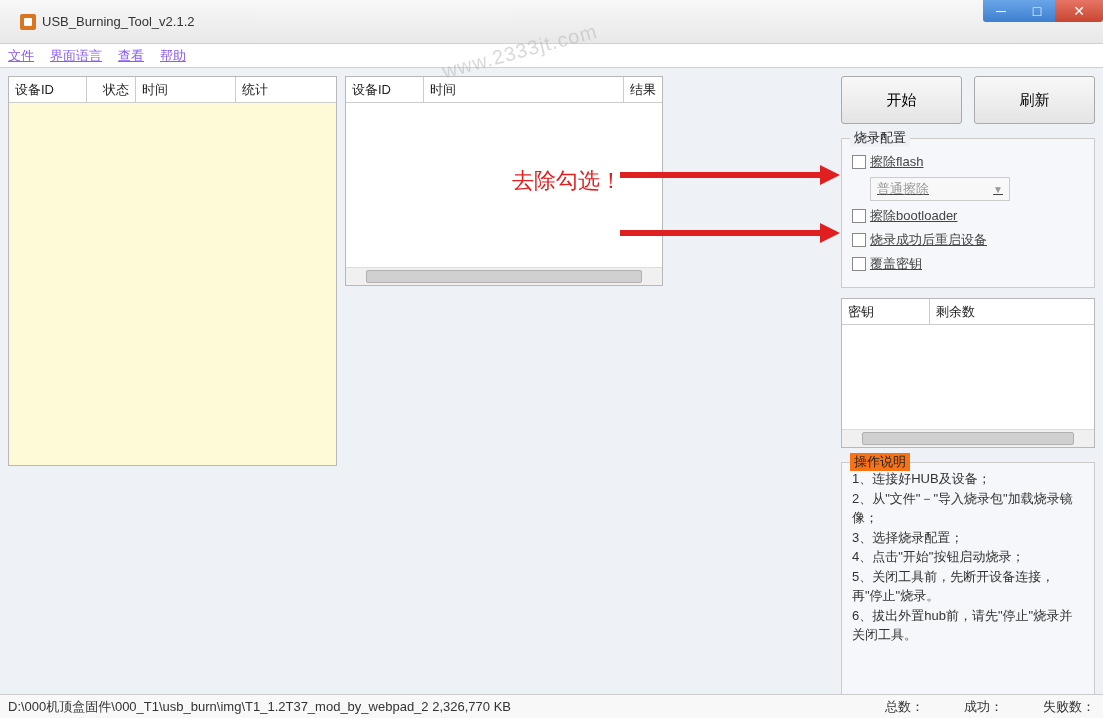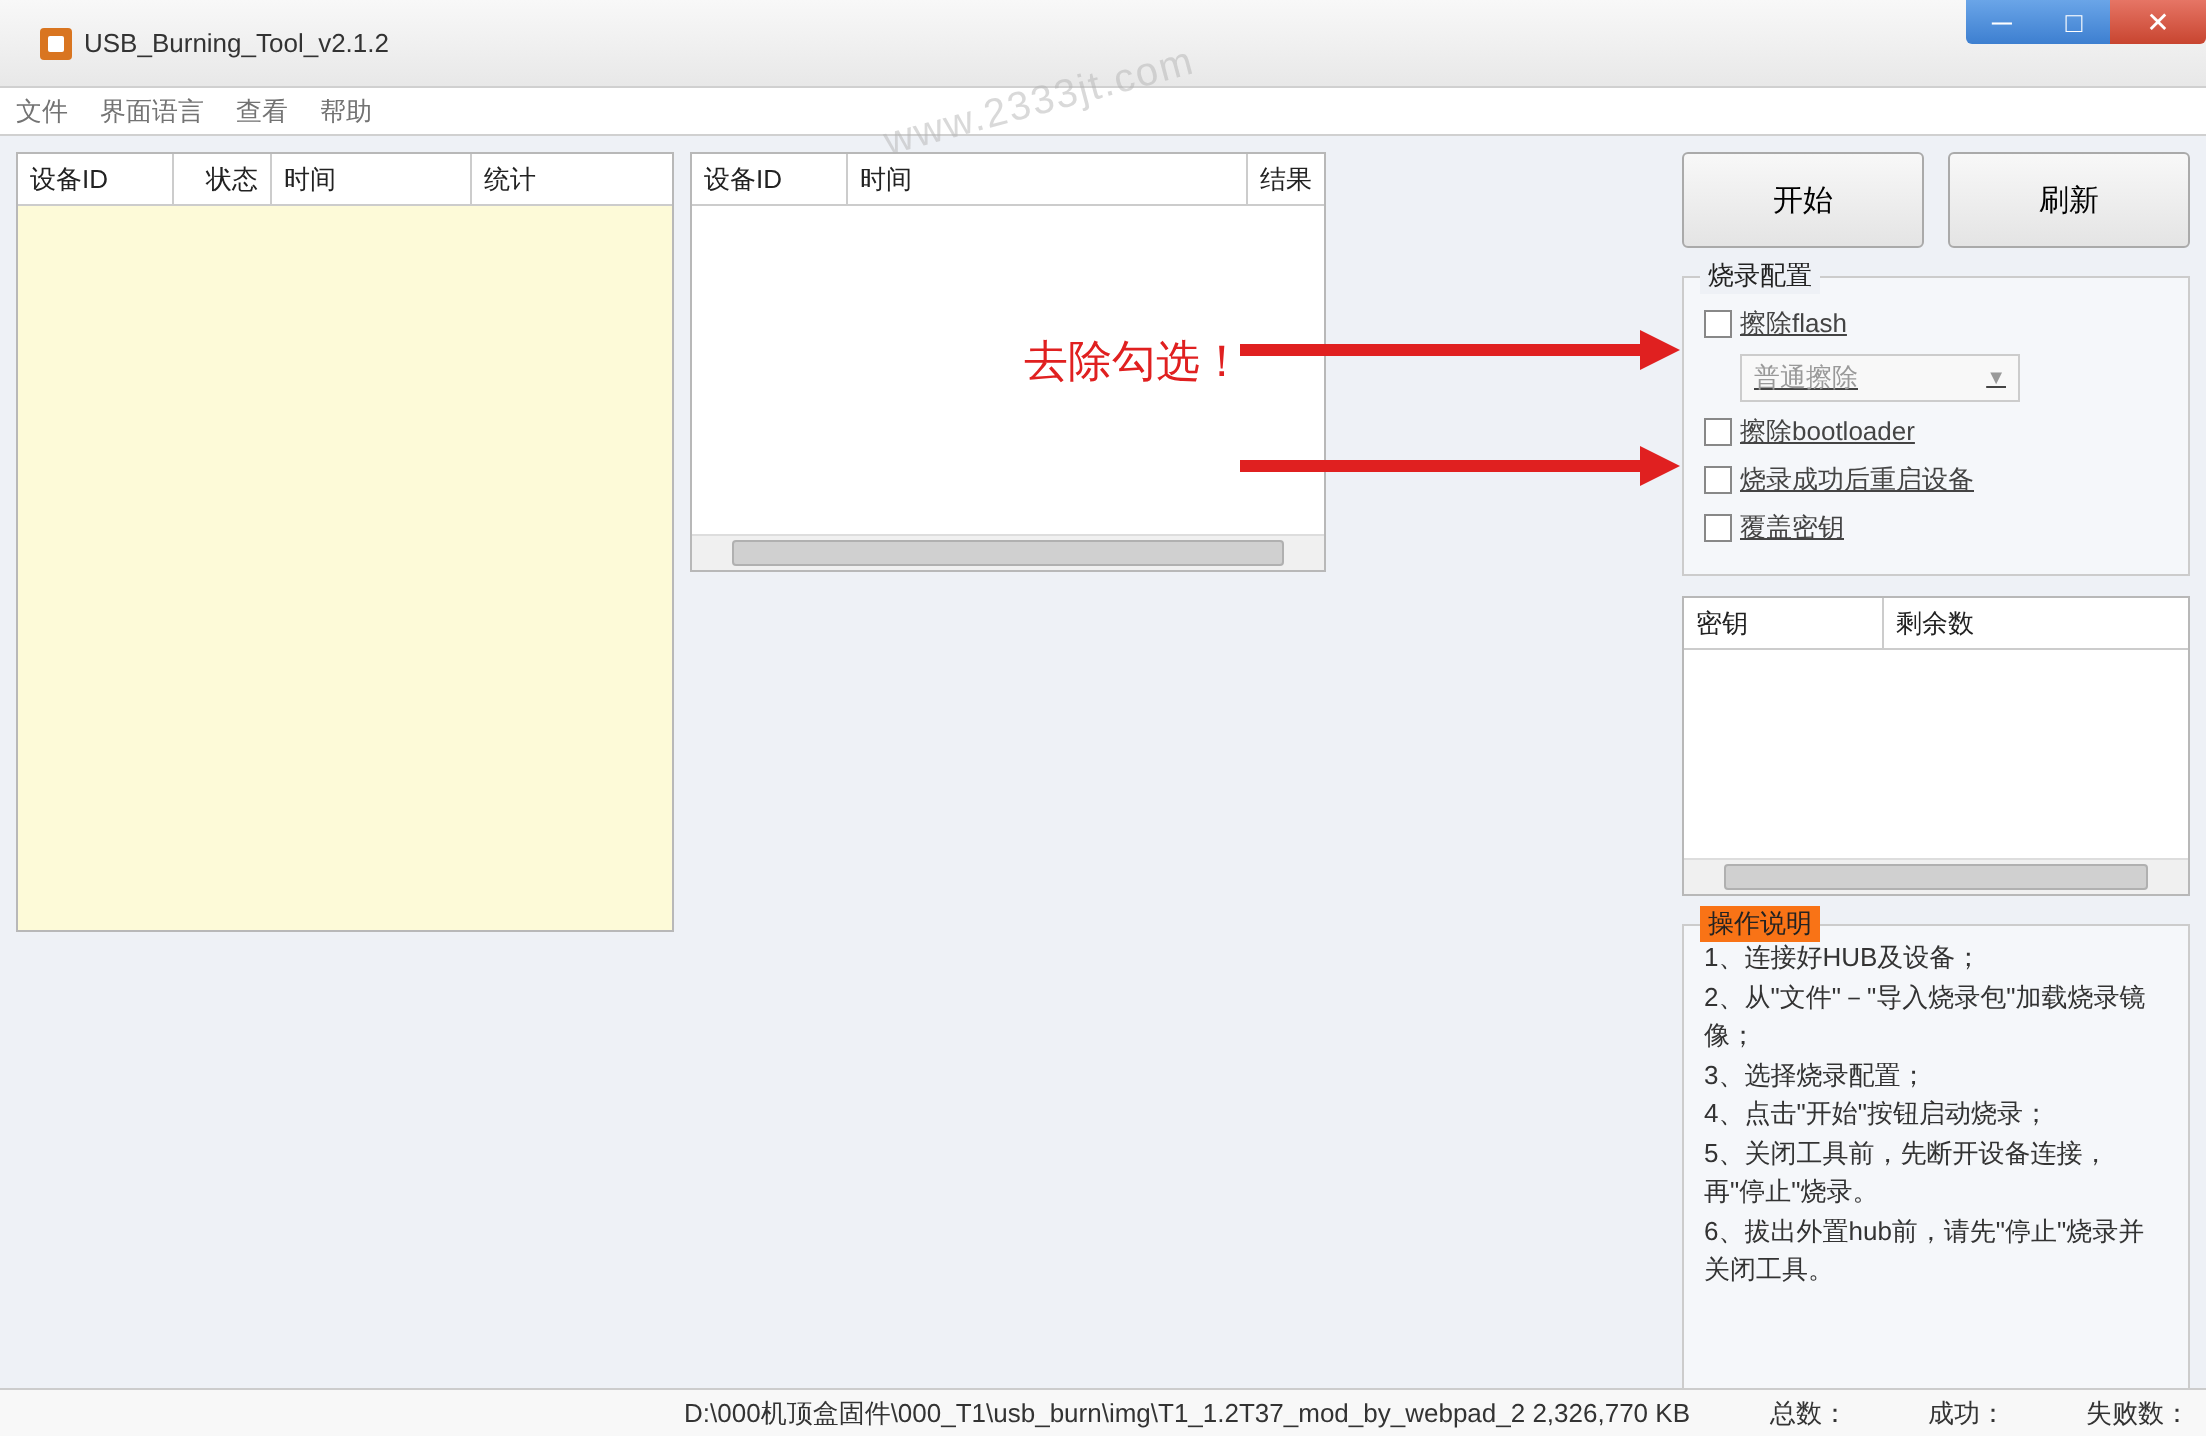--- a/index.html
+++ b/index.html
@@ -17,21 +17,21 @@
     .titlebar-icon { width: 16px; height: 16px; background: #d97520; border-radius: 2px; margin-right: 6px; display: flex; align-items: center; justify-content: center; }
     .titlebar-icon::after { content: ''; width: 8px; height: 8px; background: #fff; border-radius: 1px; }
     .titlebar-text { color: #333; }
     .titlebar-controls { position: absolute; right: 0; top: 0; display: flex; height: 22px; }
     .tb-btn { width: 36px; height: 22px; display: flex; align-items: center; justify-content: center; font-size: 14px; color: #fff; }
     .tb-min { background: linear-gradient(to bottom, #6aa5e8, #3d7fd0); border-radius: 0 0 0 3px; }
     .tb-max { background: linear-gradient(to bottom, #6aa5e8, #3d7fd0); }
     .tb-close { background: linear-gradient(to bottom, #e67565, #c84530); border-radius: 0 0 3px 0; width: 48px; }
     
     .menubar { height: 24px; background: #fff; border-bottom: 1px solid #d0d0d0; display: flex; align-items: center; padding: 0 8px; gap: 16px; }
-    .menu-item { color: #737373; cursor: pointer; }
+    .menu-item { color: #8b5cf6; cursor: pointer; text-decoration: underline; }
     
     .main-area { display: flex; padding: 8px; gap: 8px; height: 638px; }
     .left-col { flex: 1; display: flex; flex-direction: row; gap: 8px; }
     .right-col { width: 254px; display: flex; flex-direction: column; gap: 6px; }
     
     .device-table { border: 1px solid #b8b8b8; background: #fff; display: flex; flex-direction: column; height: 390px; }
     .dt-header { display: flex; height: 26px; background: #fff; border-bottom: 1px solid #ccc; }
     .dt-h { border-right: 1px solid #ccc; padding: 4px 6px; color: #222; }
     .dt-h-id { width: 78px; }
     .dt-h-status { flex: 1; margin-left: 10px; }
@@ -56,21 +56,21 @@
     .group-title { position: absolute; top: -10px; left: 8px; background: #eef1f6; padding: 0 4px; color: #222; }
     
     .cfg-row { display: flex; align-items: center; gap: 4px; margin: 6px 0; color: #444; text-decoration: underline; }
     .checkbox { width: 14px; height: 14px; border: 1px solid #888; background: #fff; display: inline-block; }
     .select { width: 140px; height: 24px; border: 1px solid #ccc; background: #f8f8f8; color: #999; padding: 2px 6px; display: flex; align-items: center; justify-content: space-between; }
     .select-arrow { color: #999; font-size: 10px; }
     
     .key-table { border: 1px solid #b8b8b8; background: #fff; height: 150px; display: flex; flex-direction: column; margin-top: 4px; }
     .kt-header { display: flex; height: 26px; border-bottom: 1px solid #ccc; }
     .kt-h { padding: 4px 6px; color: #222; }
-    .kt-h-key { width: 100px; border-right: 1px solid #ccc; }
+    .kt-h-key { width: 88px; border-right: 1px solid #ccc; }
     .kt-h-rem { flex: 1; }
     .kt-body { flex: 1; }
     .kt-scroll { height: 18px; background: #f0f0f0; border-top: 1px solid #ddd; position: relative; }
     
     .instructions { border: 1px solid #ccc; background: #f5f7fa; padding: 6px 10px; flex: 1; position: relative; margin-top: 8px; }
     .inst-title { position: absolute; top: -10px; left: 8px; background: #f97316; padding: 0 4px; color: #222; }
     .inst-line { color: #333; line-height: 1.5; font-size: 13px; }
     
     .statusbar { position: absolute; bottom: 0; left: 0; right: 0; height: 24px; background: #f8f8f8; border-top: 1px solid #ccc; display: flex; align-items: center; padding: 0 8px; gap: 40px; font-size: 13px; color: #333; }
     
@@ -174,21 +174,21 @@
       <div class="inst-line">2、从"文件"－"导入烧录包"加载烧录镜像；</div>
       <div class="inst-line">3、选择烧录配置；</div>
       <div class="inst-line">4、点击"开始"按钮启动烧录；</div>
       <div class="inst-line">5、关闭工具前，先断开设备连接，再"停止"烧录。</div>
       <div class="inst-line">6、拔出外置hub前，请先"停止"烧录并关闭工具。</div>
     </div>
   </div>
 </div>
 
 <div class="statusbar">
-  <span style="flex:1;text-align:right;">D:\000机顶盒固件\000_T1\usb_burn\img\T1_1.2T37_mod_by_webpad_2 2,326,770 KB</span>
+  <span style="flex:1;">D:\000机顶盒固件\000_T1\usb_burn\img\T1_1.2T37_mod_by_webpad_2 2,326,770 KB</span>
   <span>总数：</span>
   <span>成功：</span>
   <span>失败数：</span>
 </div>
 
 <div class="annotation-text" style="top:166px; left:512px;">去除勾选！</div>
 
 <div class="arrow" style="top:160px; left:620px;">
   <svg width="220" height="30">
     <line x1="0" y1="15" x2="200" y2="15" stroke="#e02020" stroke-width="6"></line>

